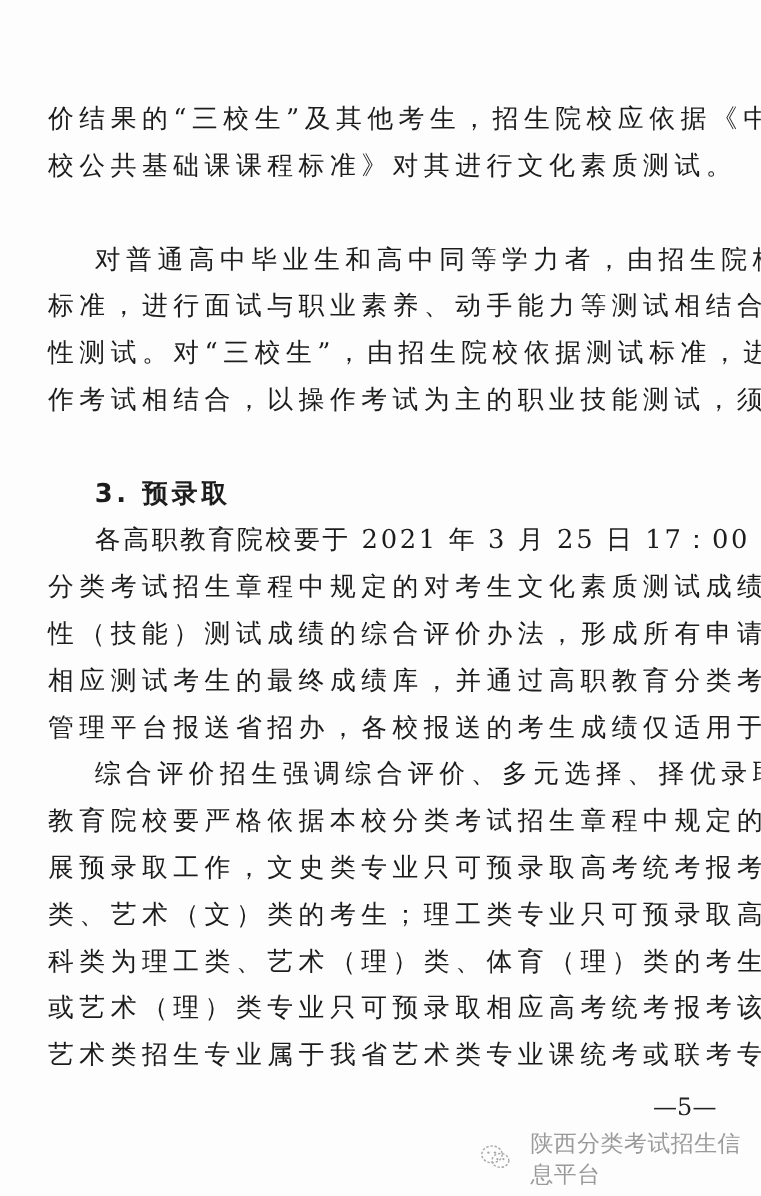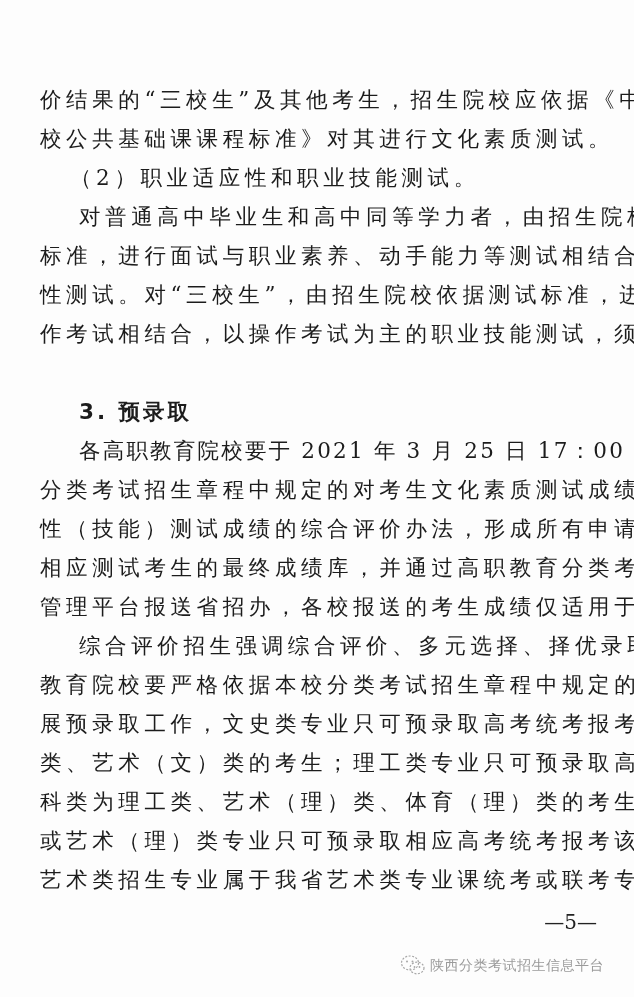--- a/index.html
+++ b/index.html
@@ -52,39 +52,38 @@
       letter-spacing: 0;
       color: #222;
     }
     .watermark {
       position: absolute;
       left: 400px;
       top: 953px;
       height: 26px;
       display: flex;
       align-items: center;
-      gap: 4px;
+      gap: 16px;
       color: #9a9a9a;
       font-family: "DejaVu Sans", "Liberation Sans", sans-serif;
-      font-size: 14px;
+      font-size: 19px;
       letter-spacing: 0.5px;
     }
     .watermark svg {
       width: 26px;
       height: 22px;
     }
   </style>
 </head>
 <body>
 
 <div class="page">
 
   <div class="line" style="top:85px;">价结果的“三校生”及其他考生，招生院校应依据《中等职业学</div>
   <div class="line" style="top:124px;">校公共基础课课程标准》对其进行文化素质测试。</div>
-  <div class="line indent" style="top:163px; left:70px;">（2）职业适应性和职业技能测试。</div>
   <div class="line indent" style="top:202px;">对普通高中毕业生和高中同等学力者，由招生院校依据测试</div>
   <div class="line" style="top:241px;">标准，进行面试与职业素养、动手能力等测试相结合的职业适应</div>
   <div class="line" style="top:280px;">性测试。对“三校生”，由招生院校依据测试标准，进行面试与操</div>
   <div class="line" style="top:319px;">作考试相结合，以操作考试为主的职业技能测试，须充分体现岗</div>
   <div class="line heading" style="top:397px;">3.  预录取</div>
   <div class="line indent" style="top:436px; letter-spacing:2.2px;">各高职教育院校要于 2021 年 3 月 25 日 17：00 前，按照本校</div>
   <div class="line" style="top:475px;">分类考试招生章程中规定的对考生文化素质测试成绩和职业适应</div>
   <div class="line" style="top:514px;">性（技能）测试成绩的综合评价办法，形成所有申请本校并参加</div>
   <div class="line" style="top:553px;">相应测试考生的最终成绩库，并通过高职教育分类考试招生网上</div>
   <div class="line" style="top:592px;">管理平台报送省招办，各校报送的考生成绩仅适用于本校预录取。</div>

